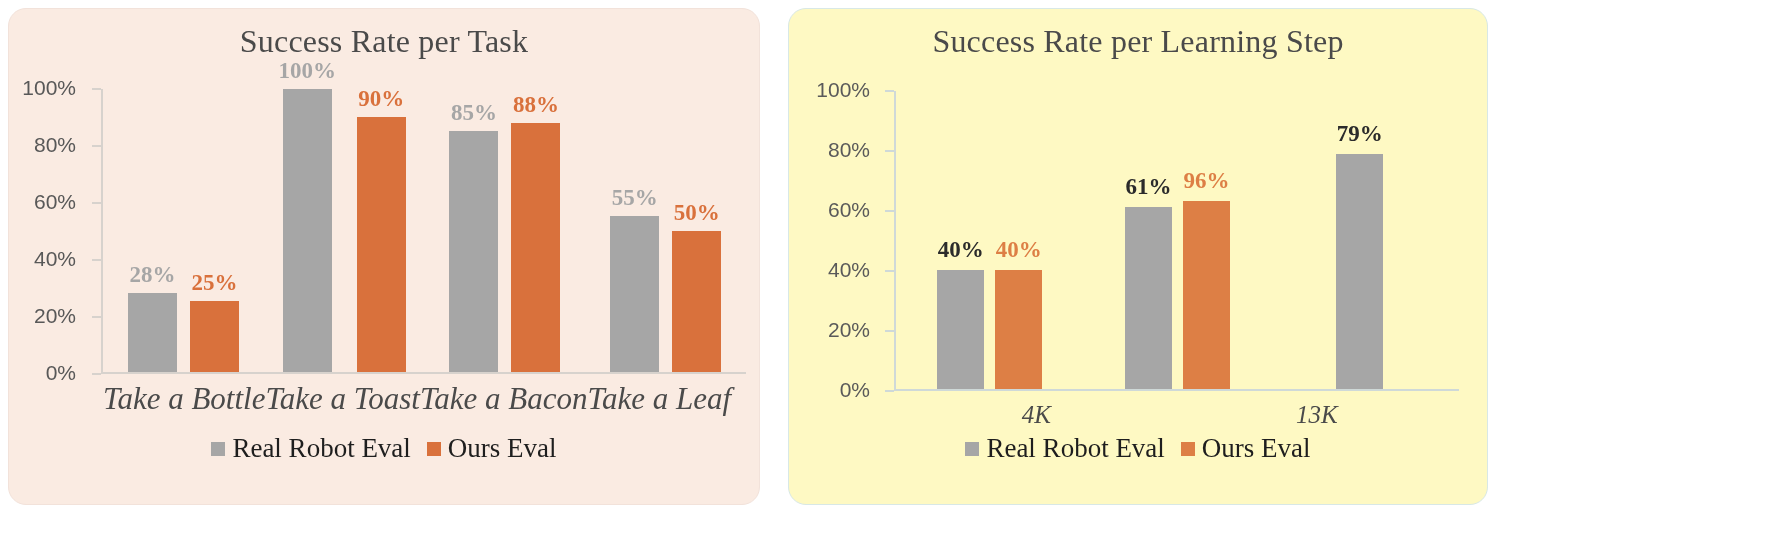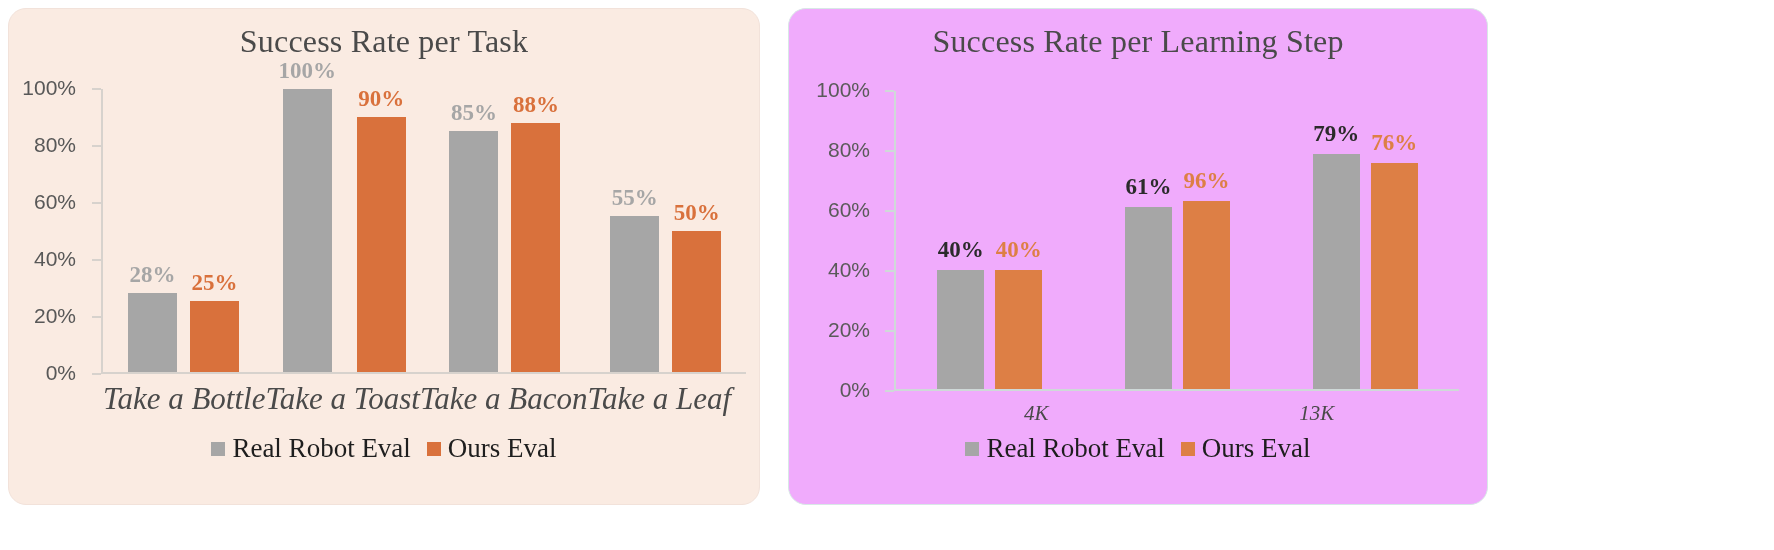--- a/index.html
+++ b/index.html
@@ -36,21 +36,21 @@
     height: 497px;
     background: #faebe2;
     border: 1px solid #f2e2da;
   }
   .panel-right {
     position: absolute;
     left: 788px;
     top: 8px;
     width: 700px;
     height: 497px;
-    background: #f0abfc;
+    background: #fef9c3;
     border: 1px solid #d8e8e6;
   }
 
   
   .chart-title {
     position: absolute;
     left: 0;
     right: 0;
     text-align: center;
     font-family: "Liberation Serif", serif;
@@ -174,21 +174,21 @@
   .panel-right .xcats { top: 392px; }
   .xcat {
     flex: 1 1 0;
     text-align: center;
     font-family: "Liberation Serif", serif;
     font-style: italic;
     font-size: 31px;
     color: #4a4a4a;
     white-space: nowrap;
   }
-  .panel-right .xcat { font-size: 21px; }
+  .panel-right .xcat { font-size: 25px; }
 
   
   .legend {
     position: absolute;
     left: 0;
     right: 0;
     display: flex;
     justify-content: center;
     align-items: center;
     gap: 16px;
@@ -367,23 +367,20 @@
               <span class="bar-label">96%</span>
             </div>
           </div>
         </div>
         <div class="group">
           <div class="bar-slot">
             <div class="bar real" style="height: 79%;">
               <span class="bar-label">79%</span>
             </div>
             <div class="bar-gap"></div>
-            <div class="bar ours" style="height: 76%;">
-              <span class="bar-label">76%</span>
-            </div>
           </div>
         </div>
       </div>
     </div>
 
     <div class="xcats" style="left:107px; right:30px;">
       <div class="xcat">4K</div>
       <div class="xcat">13K</div>
     </div>
 

